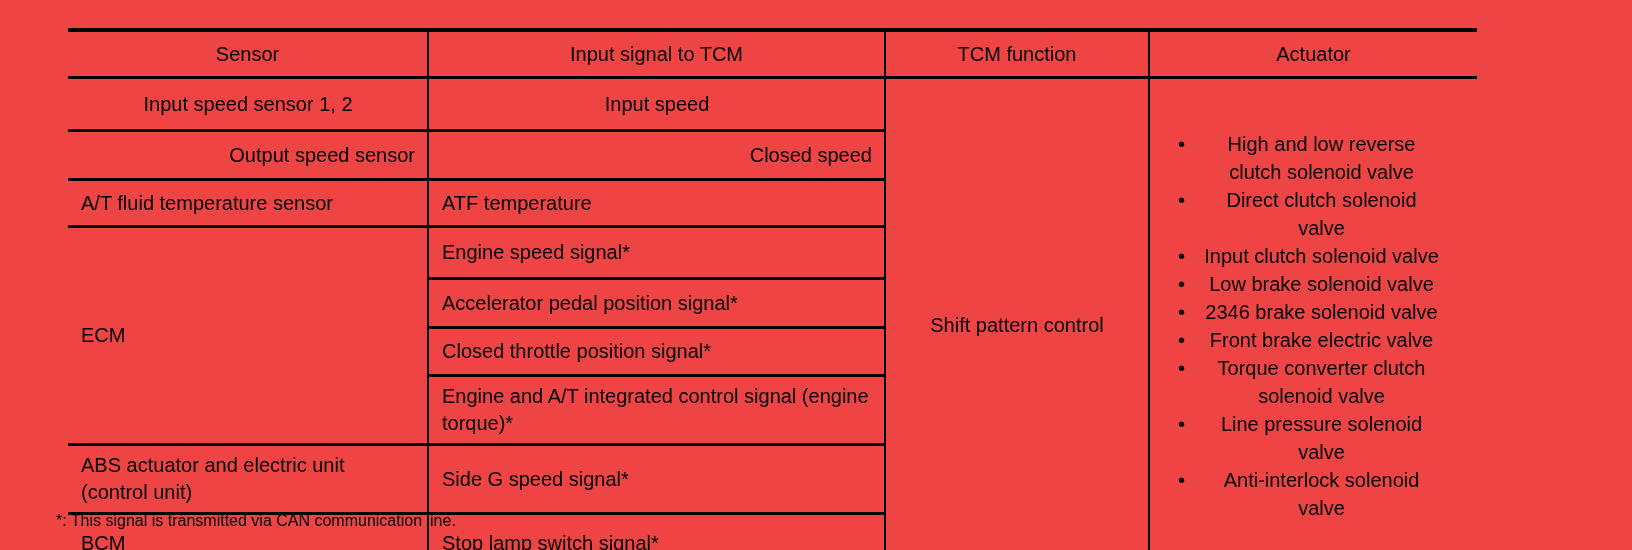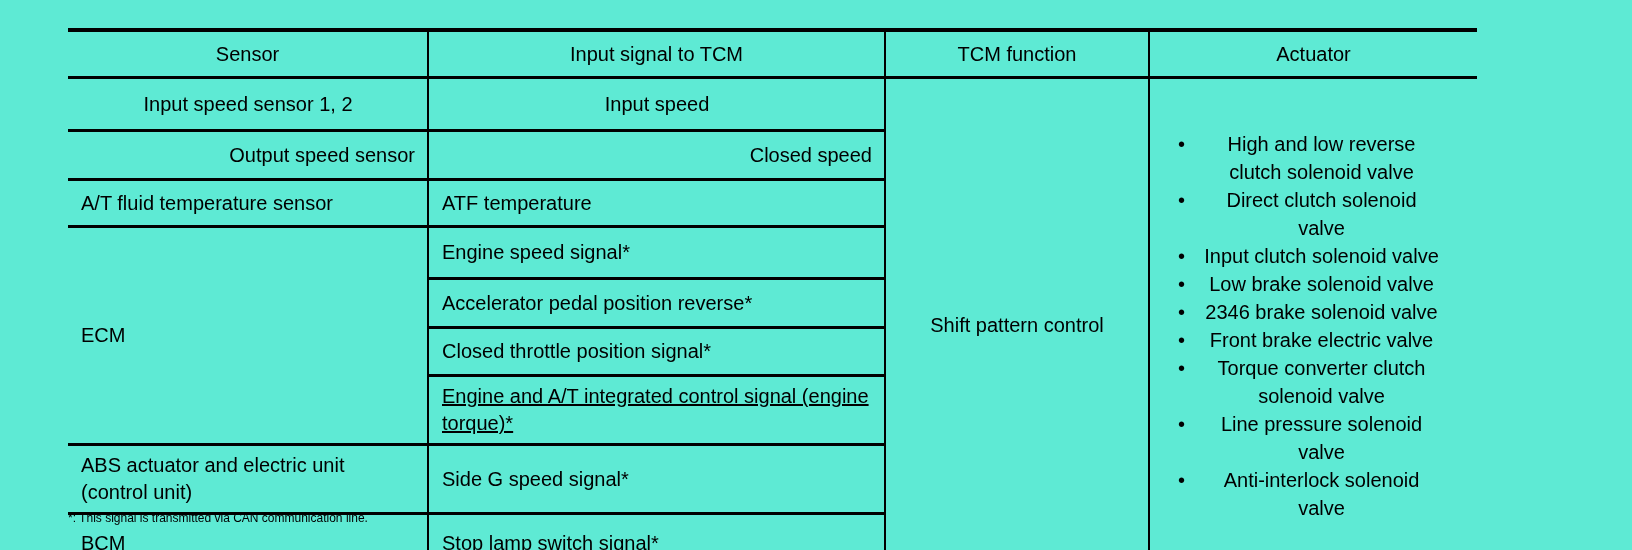--- a/index.html
+++ b/index.html
@@ -4,21 +4,21 @@
 <style>
   html, body {
     margin: 0;
     padding: 0;
     background: #ffffff;
   }
   .page {
     position: relative;
     width: 1632px;
     height: 550px;
-    background: #5eead4;
+    background: #ef4444;
     font-family: "Liberation Sans", sans-serif;
     color: #000000;
     overflow: hidden;
   }
   table.spec-table {
     position: absolute;
     left: 68px;
     top: 28px;
     width: 1409px;
     border-collapse: collapse;
@@ -76,29 +76,29 @@
     left: 4px;
     top: 0;
   }
   
   tr.r1 td { height: 42px; }
   tr.r2 td { height: 38px; text-align: right; }
   tr.r3 td { height: 36px; }
   tr.r4 td { height: 41px; }
   tr.r5 td { height: 38px; }
   tr.r6 td { height: 37px; }
-  tr.r7 td { height: 58px; text-decoration: underline; }
+  tr.r7 td { height: 58px; }
   tr.r8 td { height: 58px; }
   tr.r9 td { height: 49px; }
 
   .footnote {
     position: absolute;
-    left: 68px;
+    left: 56px;
     top: 511px;
-    font-size: 12px;
+    font-size: 16px;
     line-height: 1.3;
     text-align: center;
   }
 </style>
 </head>
 <body>
 
 <div class="page">
 
   <table class="spec-table">
@@ -141,21 +141,21 @@
       </tr>
       <tr class="r3">
         <td class="sensor-cell v-div">A/T fluid temperature sensor</td>
         <td class="signal-cell v-div">ATF temperature</td>
       </tr>
       <tr class="r4">
         <td class="sensor-cell v-div" rowspan="4">ECM</td>
         <td class="signal-cell v-div">Engine speed signal*</td>
       </tr>
       <tr class="r5">
-        <td class="signal-cell v-div">Accelerator pedal position reverse*</td>
+        <td class="signal-cell v-div">Accelerator pedal position signal*</td>
       </tr>
       <tr class="r6">
         <td class="signal-cell v-div">Closed throttle position signal*</td>
       </tr>
       <tr class="r7">
         <td class="signal-cell v-div">Engine and A/T integrated control signal (engine torque)*</td>
       </tr>
       <tr class="r8">
         <td class="sensor-cell v-div">ABS actuator and electric unit (control unit)</td>
         <td class="signal-cell v-div">Side G speed signal*</td>

